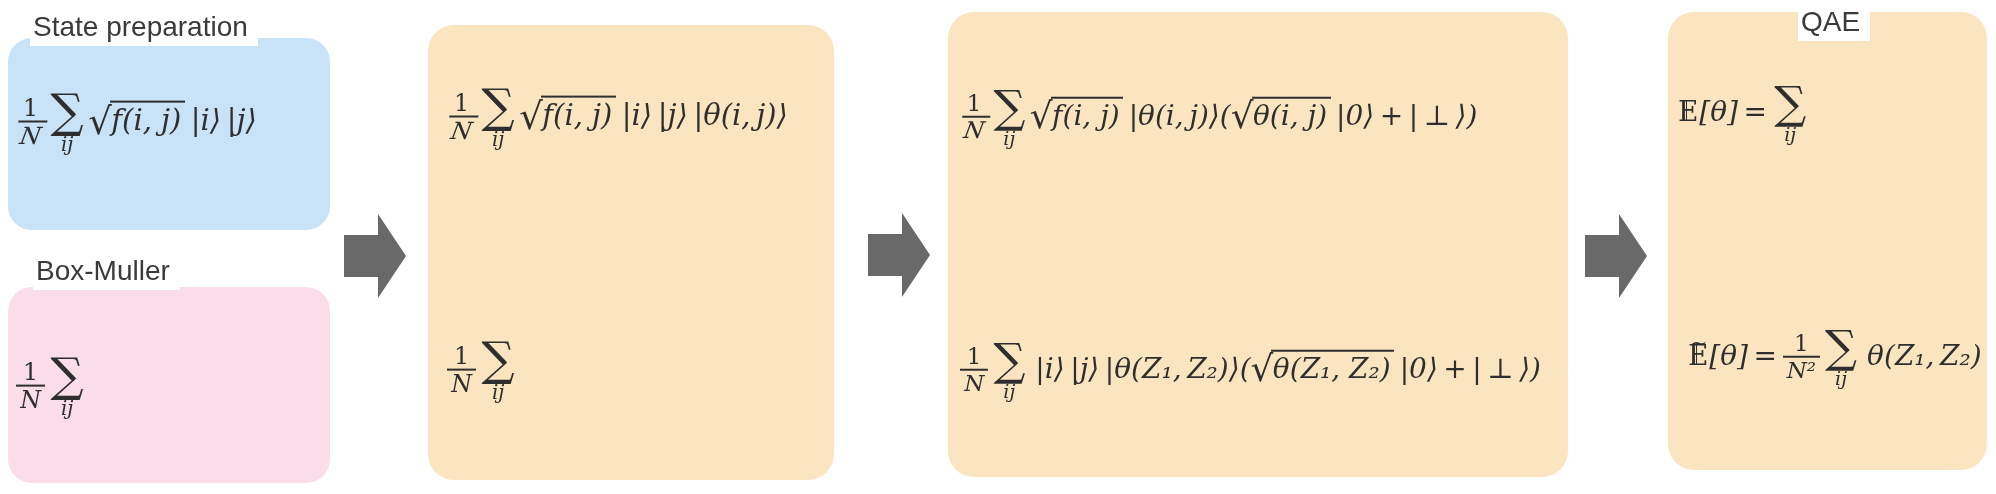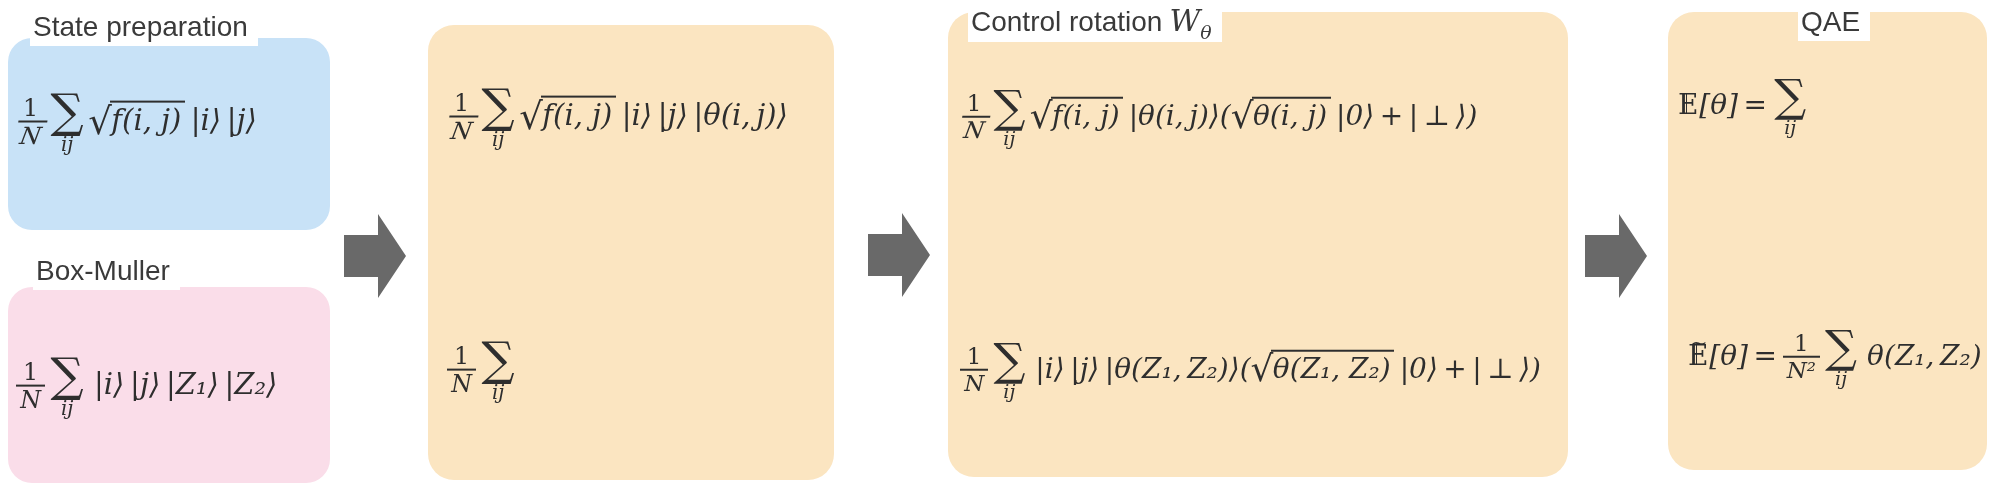--- a/index.html
+++ b/index.html
@@ -71,21 +71,20 @@
   <div class="box pink"></div>
   <div class="box tan arith"></div>
   <div class="box tan ctl"></div>
   <div class="box tan qae"></div>
 
   <div class="boxlabel" style="left:30px;top:7px"><span>State preparation</span><sub class="ls"></sub></div>
 
   <div class="boxlabel" style="left:33px;top:251px"><span>Box-Muller</span><sub class="ls"></sub></div>
 
 
-  <div class="boxlabel" style="left:968px;top:0px"><span>Control rotation</span><span class="lv">W</span><sub class="ls">θ</sub></div>
 
   <div class="boxlabel" style="left:1798px;top:2px"><span>QAE</span><sub class="ls"></sub></div>
 
   <svg class="arrow" style="left:344px;top:214px" width="62" height="84" viewBox="0 0 62 84">
       <polygon points="0,21 34,21 34,0 62,42 34,84 34,63 0,63"></polygon>
     </svg>
   <svg class="arrow" style="left:868px;top:213px" width="62" height="84" viewBox="0 0 62 84">
       <polygon points="0,21 34,21 34,0 62,42 34,84 34,63 0,63"></polygon>
     </svg>
   <svg class="arrow" style="left:1585px;top:214px" width="62" height="84" viewBox="0 0 62 84">
@@ -98,21 +97,21 @@
       </span><span class="sum">
         <span class="sg">∑</span>
         <span class="ss">ij</span>
       </span><span class="sqrt"><span class="rad">√</span><span class="rdc">f(i, j)</span></span><span class="mtx"> |i⟩ |j⟩</span></div>
   <div class="formula" style="left:16px;top:386px"><span class="frac">
         <span class="num">1</span>
         <span class="den">N</span>
       </span><span class="sum">
         <span class="sg">∑</span>
         <span class="ss">ij</span>
-      </span><span class="mtx"> |i⟩ |j⟩ |Z₁⟩ |Z₂⟩</span></div>
+      </span></div>
   <div class="formula" style="left:447px;top:117px"><span class="frac">
         <span class="num">1</span>
         <span class="den cal">N</span>
       </span><span class="sum">
         <span class="sg">∑</span>
         <span class="ss">ij</span>
       </span><span class="sqrt"><span class="rad">√</span><span class="rdc">f(i, j)</span></span><span class="mtx"> |i⟩ |j⟩ |θ(i, j)⟩</span></div>
   <div class="formula" style="left:447px;top:370px"><span class="frac">
         <span class="num">1</span>
         <span class="den">N</span>
@@ -127,21 +126,21 @@
         <span class="sg">∑</span>
         <span class="ss">ij</span>
       </span><span class="sqrt"><span class="rad">√</span><span class="rdc">f(i, j)</span></span><span class="mtx"> |θ(i, j)⟩(</span><span class="sqrt"><span class="rad">√</span><span class="rdc">θ(i, j)</span></span><span class="mtx"> |0⟩ + | ⊥ ⟩)</span></div>
   <div class="formula fs28" style="left:960px;top:370px"><span class="frac">
         <span class="num">1</span>
         <span class="den">N</span>
       </span><span class="sum">
         <span class="sg">∑</span>
         <span class="ss">ij</span>
       </span><span class="mtx"> |i⟩ |j⟩ |θ(Z₁, Z₂)⟩(</span><span class="sqrt"><span class="rad">√</span><span class="rdc">θ(Z₁, Z₂)</span></span><span class="mtx"> |0⟩ + | ⊥ ⟩)</span></div>
-  <div class="formula fs28" style="left:1678px;top:106px"><span class="bbE">E</span><span class="mtx">[θ] = </span><span class="sum">
+  <div class="formula fs28" style="left:1678px;top:113px"><span class="bbE">E</span><span class="mtx">[θ] = </span><span class="sum">
         <span class="sg">∑</span>
         <span class="ss">ij</span>
       </span></div>
   <div class="formula fs28" style="left:1688px;top:357px"><span class="bbE">E<span class="tld">~</span></span><span class="mtx">[θ] = </span><span class="frac">
         <span class="num">1</span>
         <span class="den">N²</span>
       </span><span class="sum">
         <span class="sg">∑</span>
         <span class="ss">ij</span>
       </span><span class="mtx"> θ(Z₁, Z₂)</span></div>

